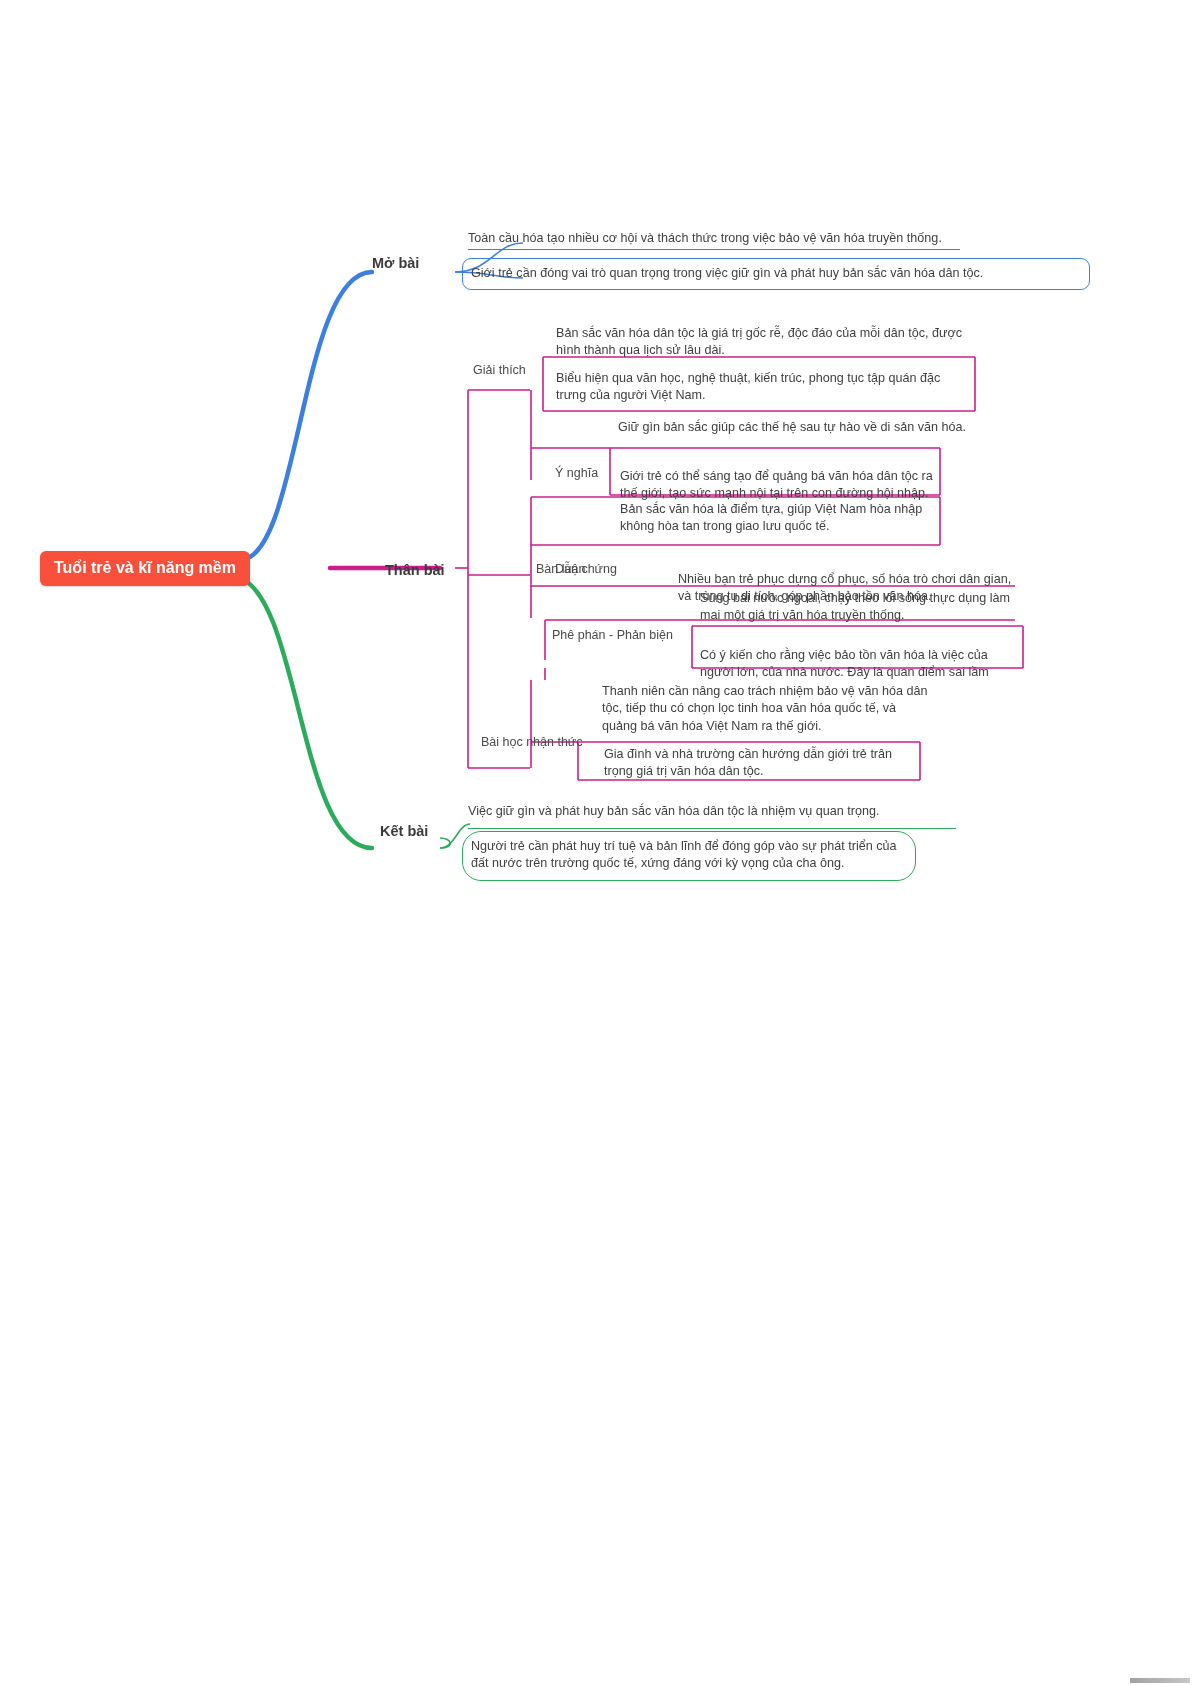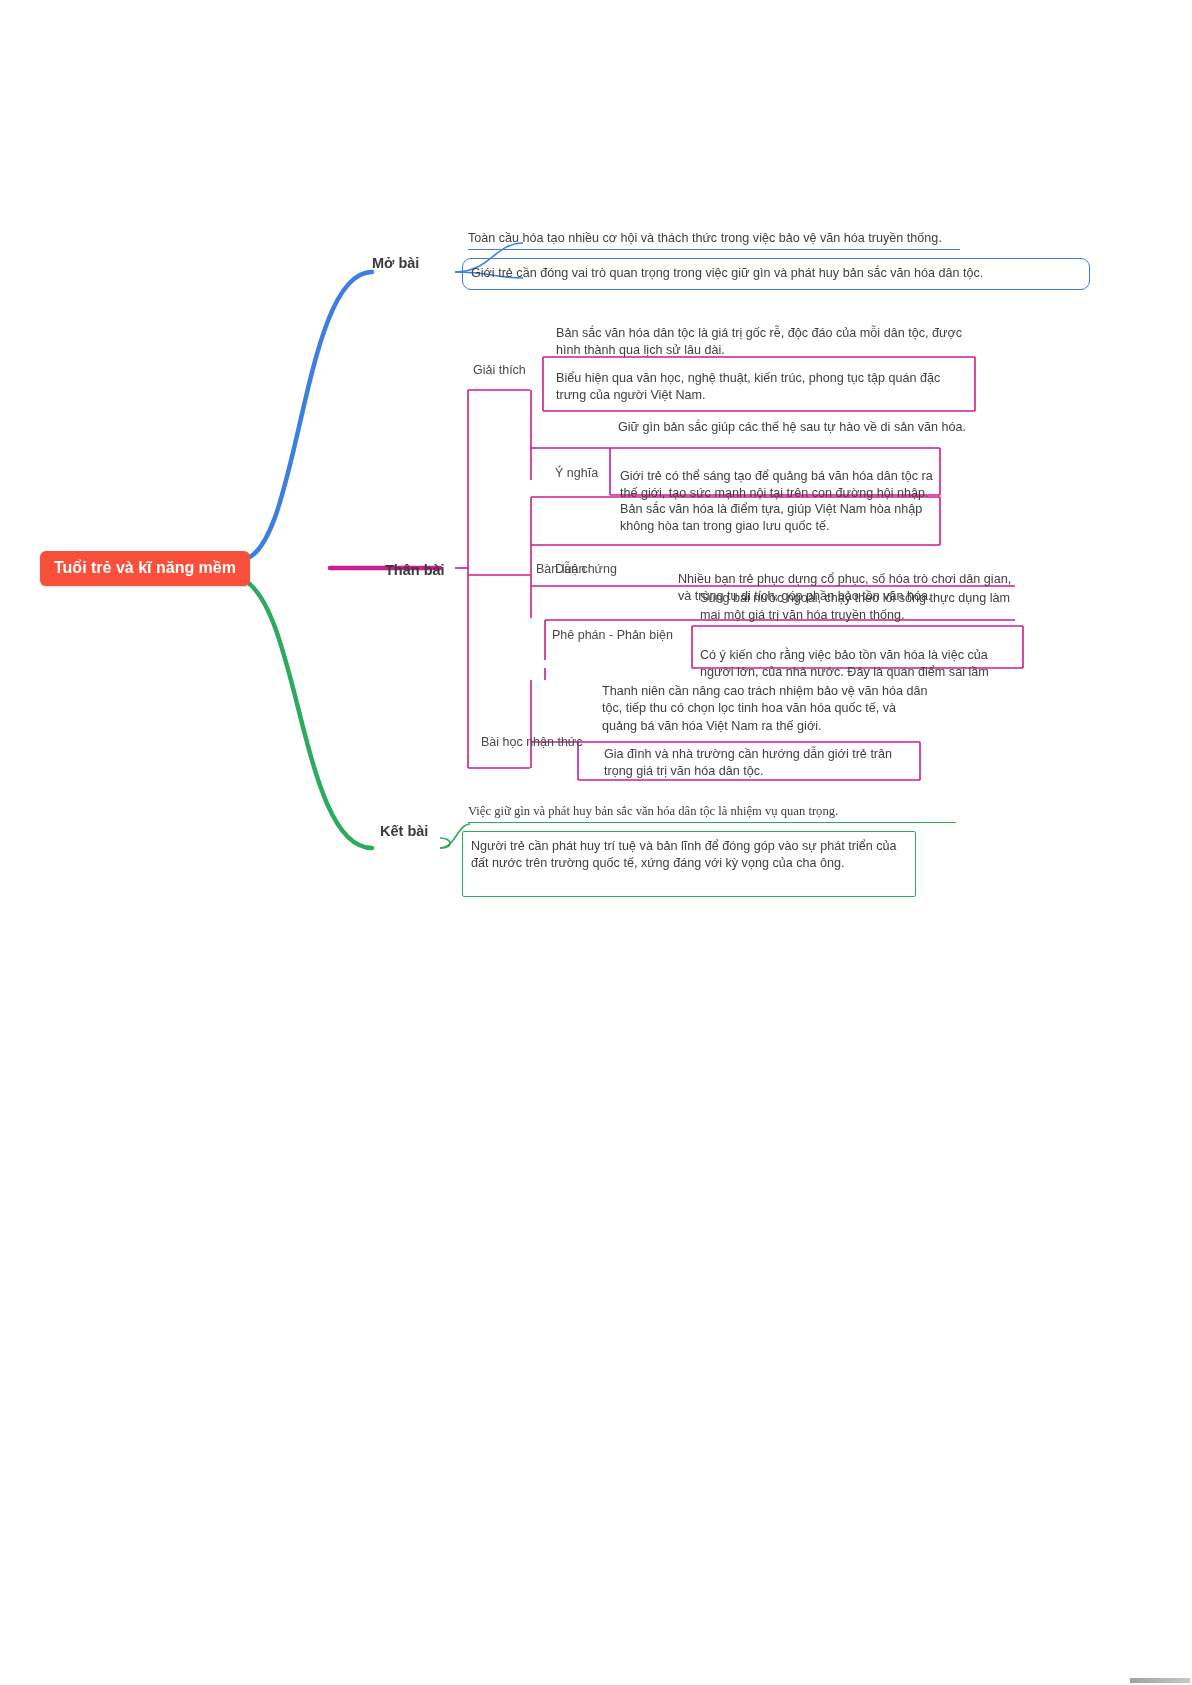--- a/index.html
+++ b/index.html
@@ -69,27 +69,26 @@
     border-bottom: 1.6px solid #3d7fe0;
     padding-bottom: 2px;
   }
   .leaf.box-blue {
     border: 1.6px solid #3d7fe0;
     border-radius: 9px;
     padding: 6px 8px 7px 8px;
   }
   .leaf.underline-green {
     border-bottom: 1.6px solid #2bab5c;
-    padding-bottom: 2px;
-    font-family: Liberation Serif, serif;
+    padding-bottom: 8px;
   }
   .leaf.box-green {
     border: 1.6px solid #2bab5c;
-    border-radius: 2px;
-    padding: 6px 8px 23px 8px;
+    border-radius: 19px;
+    padding: 6px 8px 7px 8px;
   }
   .corner-mark {
     position: absolute;
     right: 2px;
     bottom: 2px;
     width: 60px;
     height: 5px;
     background: linear-gradient(90deg,#555,#999);
     opacity: 0.55;
   }

